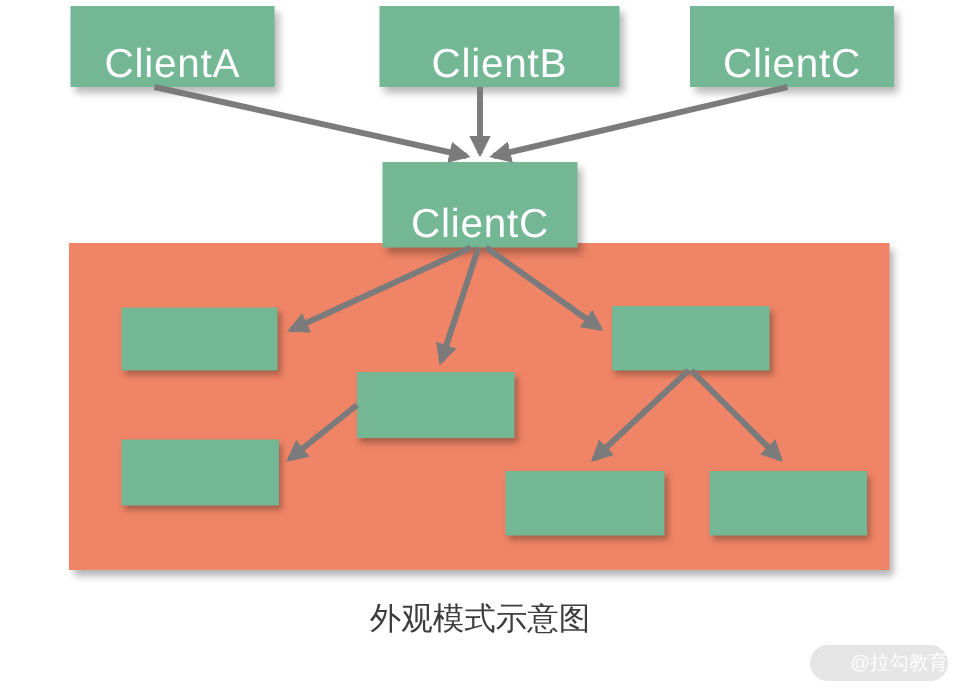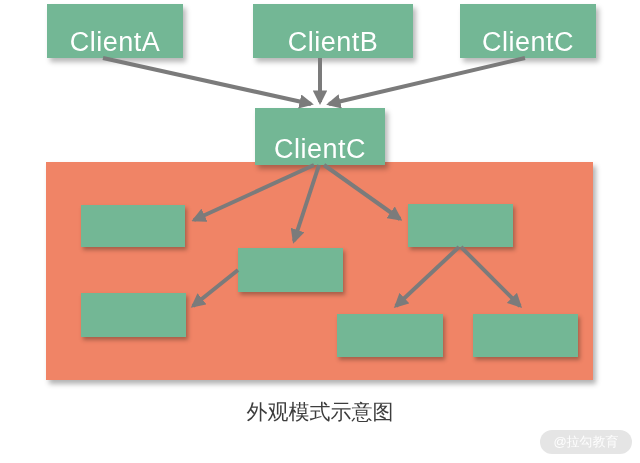--- a/index.html
+++ b/index.html
@@ -73,21 +73,21 @@
     color: var(--caption-text, #3d3d3d);
   }
   .watermark {
     position: absolute;
     left: 540px; top: 430px;
     width: 92px; height: 24px;
     border-radius: 12px;
     background: var(--watermark-bg, #e5e5e5);
     color: var(--watermark-text, #fdfdfd);
     font-size: 13px;
-    display: flex; align-items: center; justify-content: center;
+    display: flex; align-items: center; justify-content: flex-end;
   }
 </style>
 </head>
 <body>
 
 <div class="canvas">
 
   <div class="gbox client-box client-a">
     <span>ClientA</span>
   </div>

